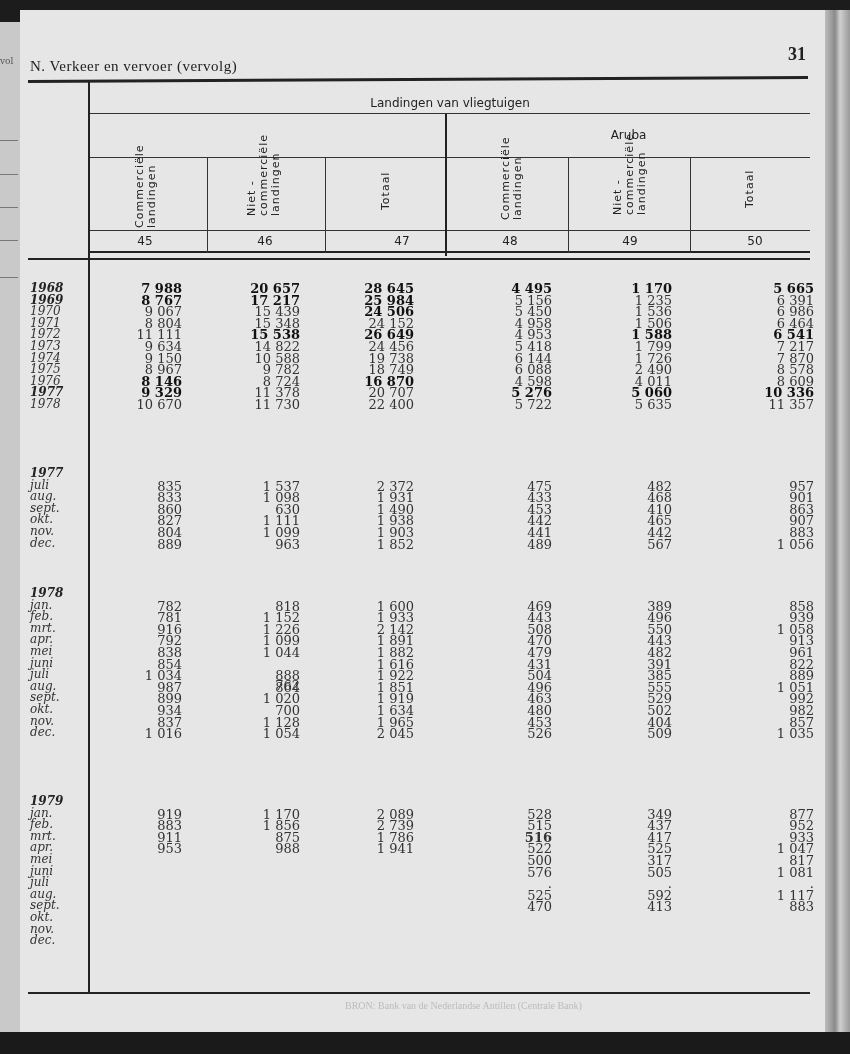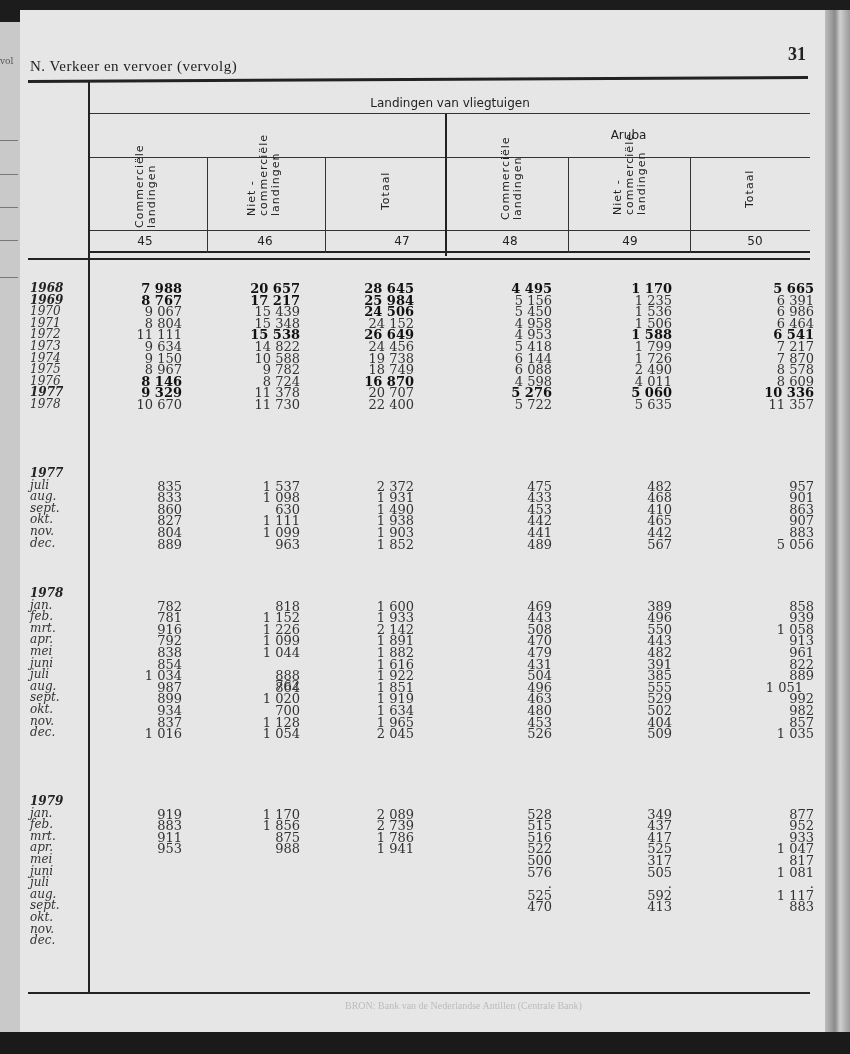--- a/index.html
+++ b/index.html
@@ -188,21 +188,21 @@
       <div class="num" style="top: 517px; right: 411px;">1 903</div>
       <div class="num" style="top: 517px; right: 273px;">441</div>
       <div class="num" style="top: 517px; right: 153px;">442</div>
       <div class="num" style="top: 517px; right: 11px;">883</div>
       <div class="rowlabel" style="top: 527.6px;">dec.</div>
       <div class="num" style="top: 528.6px; right: 643px;">889</div>
       <div class="num" style="top: 528.6px; right: 525px;">963</div>
       <div class="num" style="top: 528.6px; right: 411px;">1 852</div>
       <div class="num" style="top: 528.6px; right: 273px;">489</div>
       <div class="num" style="top: 528.6px; right: 153px;">567</div>
-      <div class="num" style="top: 528.6px; right: 11px;">5 056</div>
+      <div class="num" style="top: 528.6px; right: 11px;">1 056</div>
       <div class="rowlabel bold" style="top: 578px;">1978</div>
       <div class="rowlabel" style="top: 589.6px;">jan.</div>
       <div class="num" style="top: 590.6px; right: 643px;">782</div>
       <div class="num" style="top: 590.6px; right: 525px;">818</div>
       <div class="num" style="top: 590.6px; right: 411px;">1 600</div>
       <div class="num" style="top: 590.6px; right: 273px;">469</div>
       <div class="num" style="top: 590.6px; right: 153px;">389</div>
       <div class="num" style="top: 590.6px; right: 11px;">858</div>
       <div class="rowlabel" style="top: 601.2px;">feb.</div>
       <div class="num" style="top: 602.2px; right: 643px;">781</div>
@@ -245,21 +245,21 @@
       <div class="num" style="top: 660.2px; right: 411px;">1 922</div>
       <div class="num" style="top: 660.2px; right: 273px;">504</div>
       <div class="num" style="top: 660.2px; right: 153px;">385</div>
       <div class="num" style="top: 660.2px; right: 11px;">889</div>
       <div class="rowlabel" style="top: 670.8px;">aug.</div>
       <div class="num" style="top: 671.8px; right: 643px;">987</div>
       <div class="num" style="top: 671.8px; right: 525px;">864</div>
       <div class="num" style="top: 671.8px; right: 411px;">1 851</div>
       <div class="num" style="top: 671.8px; right: 273px;">496</div>
       <div class="num" style="top: 671.8px; right: 153px;">555</div>
-      <div class="num" style="top: 671.8px; right: 22px;">1 051</div>
+      <div class="num" style="top: 671.8px; right: 11px;">1 051</div>
       <div class="rowlabel" style="top: 682.4px;">sept.</div>
       <div class="num" style="top: 683.4px; right: 643px;">899</div>
       <div class="num" style="top: 683.4px; right: 525px;">1 020</div>
       <div class="num" style="top: 683.4px; right: 411px;">1 919</div>
       <div class="num" style="top: 683.4px; right: 273px;">463</div>
       <div class="num" style="top: 683.4px; right: 153px;">529</div>
       <div class="num" style="top: 683.4px; right: 11px;">992</div>
       <div class="rowlabel" style="top: 694px;">okt.</div>
       <div class="num" style="top: 695px; right: 643px;">934</div>
       <div class="num" style="top: 695px; right: 525px;">700</div>
@@ -293,21 +293,21 @@
       <div class="num" style="top: 810.2px; right: 643px;">883</div>
       <div class="num" style="top: 810.2px; right: 525px;">1 856</div>
       <div class="num" style="top: 810.2px; right: 411px;">2 739</div>
       <div class="num" style="top: 810.2px; right: 273px;">515</div>
       <div class="num" style="top: 810.2px; right: 153px;">437</div>
       <div class="num" style="top: 810.2px; right: 11px;">952</div>
       <div class="rowlabel" style="top: 820.8px;">mrt.</div>
       <div class="num" style="top: 821.8px; right: 643px;">911</div>
       <div class="num" style="top: 821.8px; right: 525px;">875</div>
       <div class="num" style="top: 821.8px; right: 411px;">1 786</div>
-      <div class="num" style="top: 821.8px; right: 273px;">516</div>
+      <div class="num" style="top: 821.8px; right: 273px; font-weight: bold;">516</div>
       <div class="num" style="top: 821.8px; right: 153px;">417</div>
       <div class="num" style="top: 821.8px; right: 11px;">933</div>
       <div class="rowlabel" style="top: 832.4px;">apr.</div>
       <div class="num" style="top: 833.4px; right: 643px;">953</div>
       <div class="num" style="top: 833.4px; right: 525px;">988</div>
       <div class="num" style="top: 833.4px; right: 411px;">1 941</div>
       <div class="num" style="top: 833.4px; right: 273px;">522</div>
       <div class="num" style="top: 833.4px; right: 153px;">525</div>
       <div class="num" style="top: 833.4px; right: 11px;">1 047</div>
       <div class="rowlabel" style="top: 844px;">mei</div>

